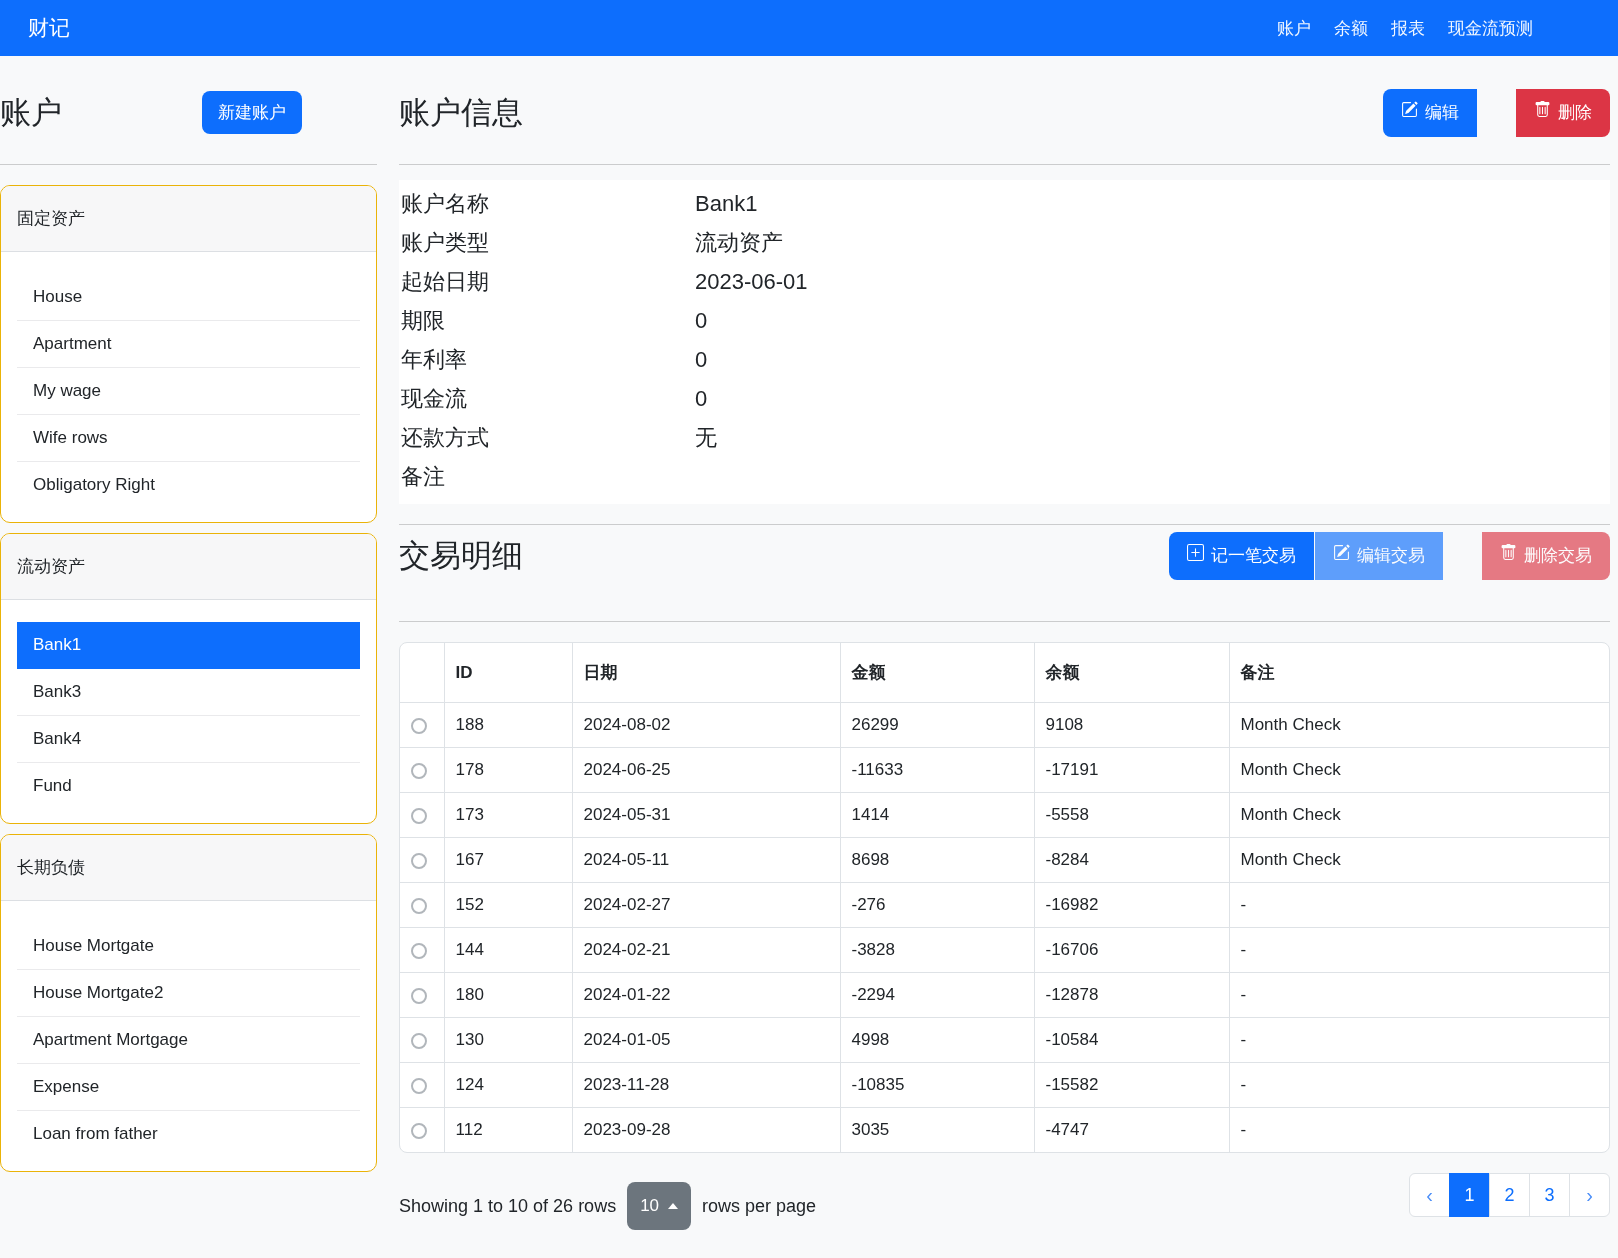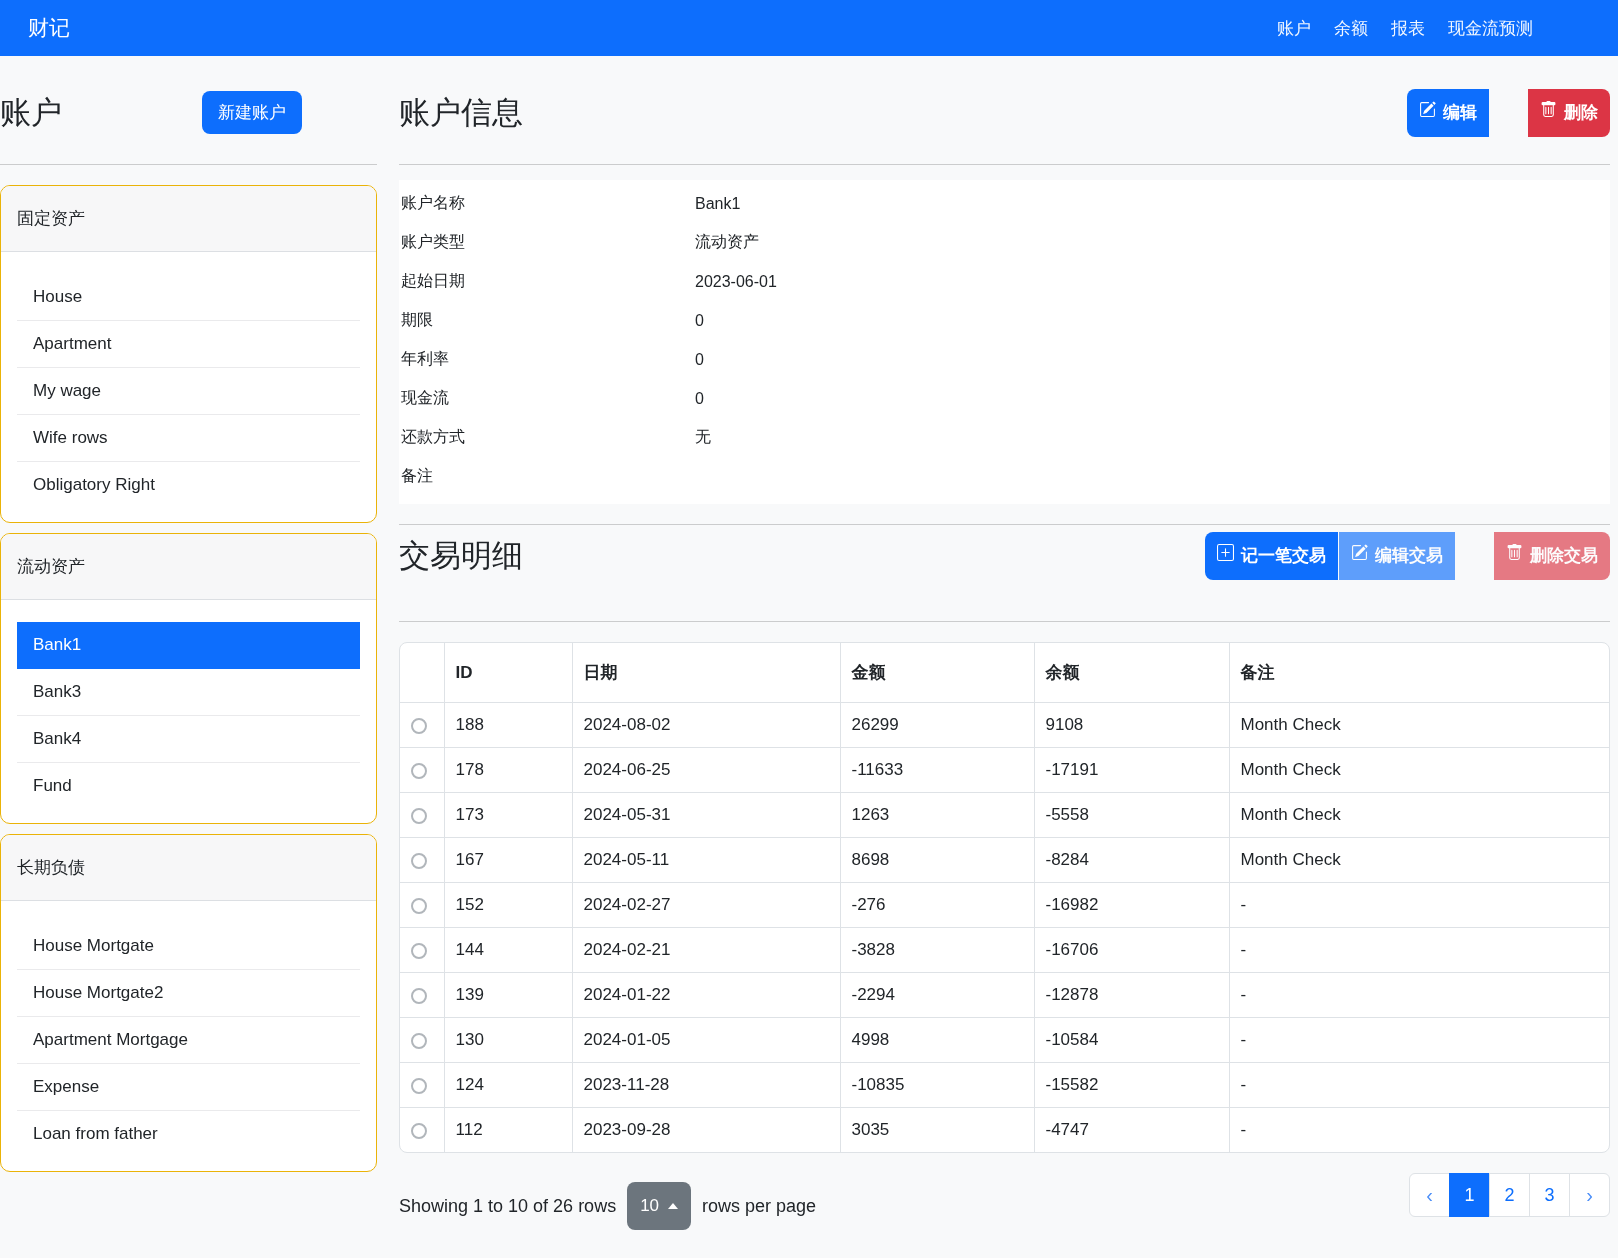--- a/index.html
+++ b/index.html
@@ -37,37 +37,37 @@
   .card-header { background:#f7f7f8; padding:21px 16px; border-bottom:1px solid #dcdfe3; font-size:17px; color:#212529; }
   .card-list { margin:22px 16px 14px 16px; }
   .list-item { padding:13px 16px; font-size:17px; border-bottom:1px solid #eaeaec; cursor:pointer; color:#212529; }
   .list-item:last-child { border-bottom:0; }
   .list-item.active { background:#0d6efd; border-color:#0d6efd; color:#fff; }
 
   
   .main-head { display:flex; align-items:center; justify-content:space-between; height:49px; }
   .btn-group { display:flex; }
   .btn { display:inline-flex; align-items:flex-end; gap:7px; font-size:17px; color:#fff;
-         padding:12px 12px; border:0; font-family:inherit; cursor:pointer; line-height:24px;font-weight:bold; }
+         padding:12px 18px; border:0; font-family:inherit; cursor:pointer; line-height:24px; }
   .btn-group .btn + .btn { margin-left:1px; }
   .btn-group .btn:first-child { border-radius:8px 0 0 8px; }
   .btn-group .btn:last-child { border-radius:0 8px 8px 0;margin-left:39px; }
   .btn-primary { background:#0d6efd; }
   .btn-danger { background:#dc3545; }
   .btn.disabled { opacity:.65; }
   .btn svg { flex:none; }
 
   .hr-1 { margin:27px 0 15px 0; }
   .hr-2 { margin:20px 0 6px 0; }
   .hr-3 { margin:41px 0 0 0; }
 
   
   .info-list { background:#fff; padding:4px 0 8px 0; }
   .info-row { display:grid; grid-template-columns:294px 1fr; min-height:39px; align-items:center; padding-left:2px; }
-  .info-row .lbl, .info-row .val { font-size:16px; }
+  .info-row .lbl, .info-row .val { font-size:22px; }
 
   
   .table-wrap { margin-top:20px; background:#fff; border:1px solid #dee2e6; border-radius:8px; overflow:hidden; }
   table.tx { width:100%; border-collapse:collapse; border-style:hidden; font-size:17px; }
   table.tx th, table.tx td { border:1px solid #dee2e6; text-align:left; }
   table.tx th { padding:18px 11px; font-weight:bold; }
   table.tx td { padding:12px 11px; }
   td.radio-cell, th.radio-cell { text-align:center; padding-left:4px; padding-right:4px; }
   input.row-radio { appearance:none; -webkit-appearance:none; width:16px; height:16px;
                     border:2px solid #b1b6bb; border-radius:50%; background:#fff; margin:0; vertical-align:middle; cursor:pointer; }
@@ -275,21 +275,21 @@
               <td>178</td>
               <td>2024-06-25</td>
               <td>-11633</td>
               <td>-17191</td>
               <td>Month Check</td>
             </tr>
             <tr>
               <td class="radio-cell"><input class="row-radio" type="radio" name="tx-select" style=""></td>
               <td>173</td>
               <td>2024-05-31</td>
-              <td>1263</td>
+              <td>1414</td>
               <td>-5558</td>
               <td>Month Check</td>
             </tr>
             <tr>
               <td class="radio-cell"><input class="row-radio" type="radio" name="tx-select" style=""></td>
               <td>167</td>
               <td>2024-05-11</td>
               <td>8698</td>
               <td>-8284</td>
               <td>Month Check</td>
@@ -305,21 +305,21 @@
             <tr>
               <td class="radio-cell"><input class="row-radio" type="radio" name="tx-select" style=""></td>
               <td>144</td>
               <td>2024-02-21</td>
               <td>-3828</td>
               <td>-16706</td>
               <td>-</td>
             </tr>
             <tr>
               <td class="radio-cell"><input class="row-radio" type="radio" name="tx-select" style=""></td>
-              <td>139</td>
+              <td>180</td>
               <td>2024-01-22</td>
               <td>-2294</td>
               <td>-12878</td>
               <td>-</td>
             </tr>
             <tr>
               <td class="radio-cell"><input class="row-radio" type="radio" name="tx-select" style=""></td>
               <td>130</td>
               <td>2024-01-05</td>
               <td>4998</td>

